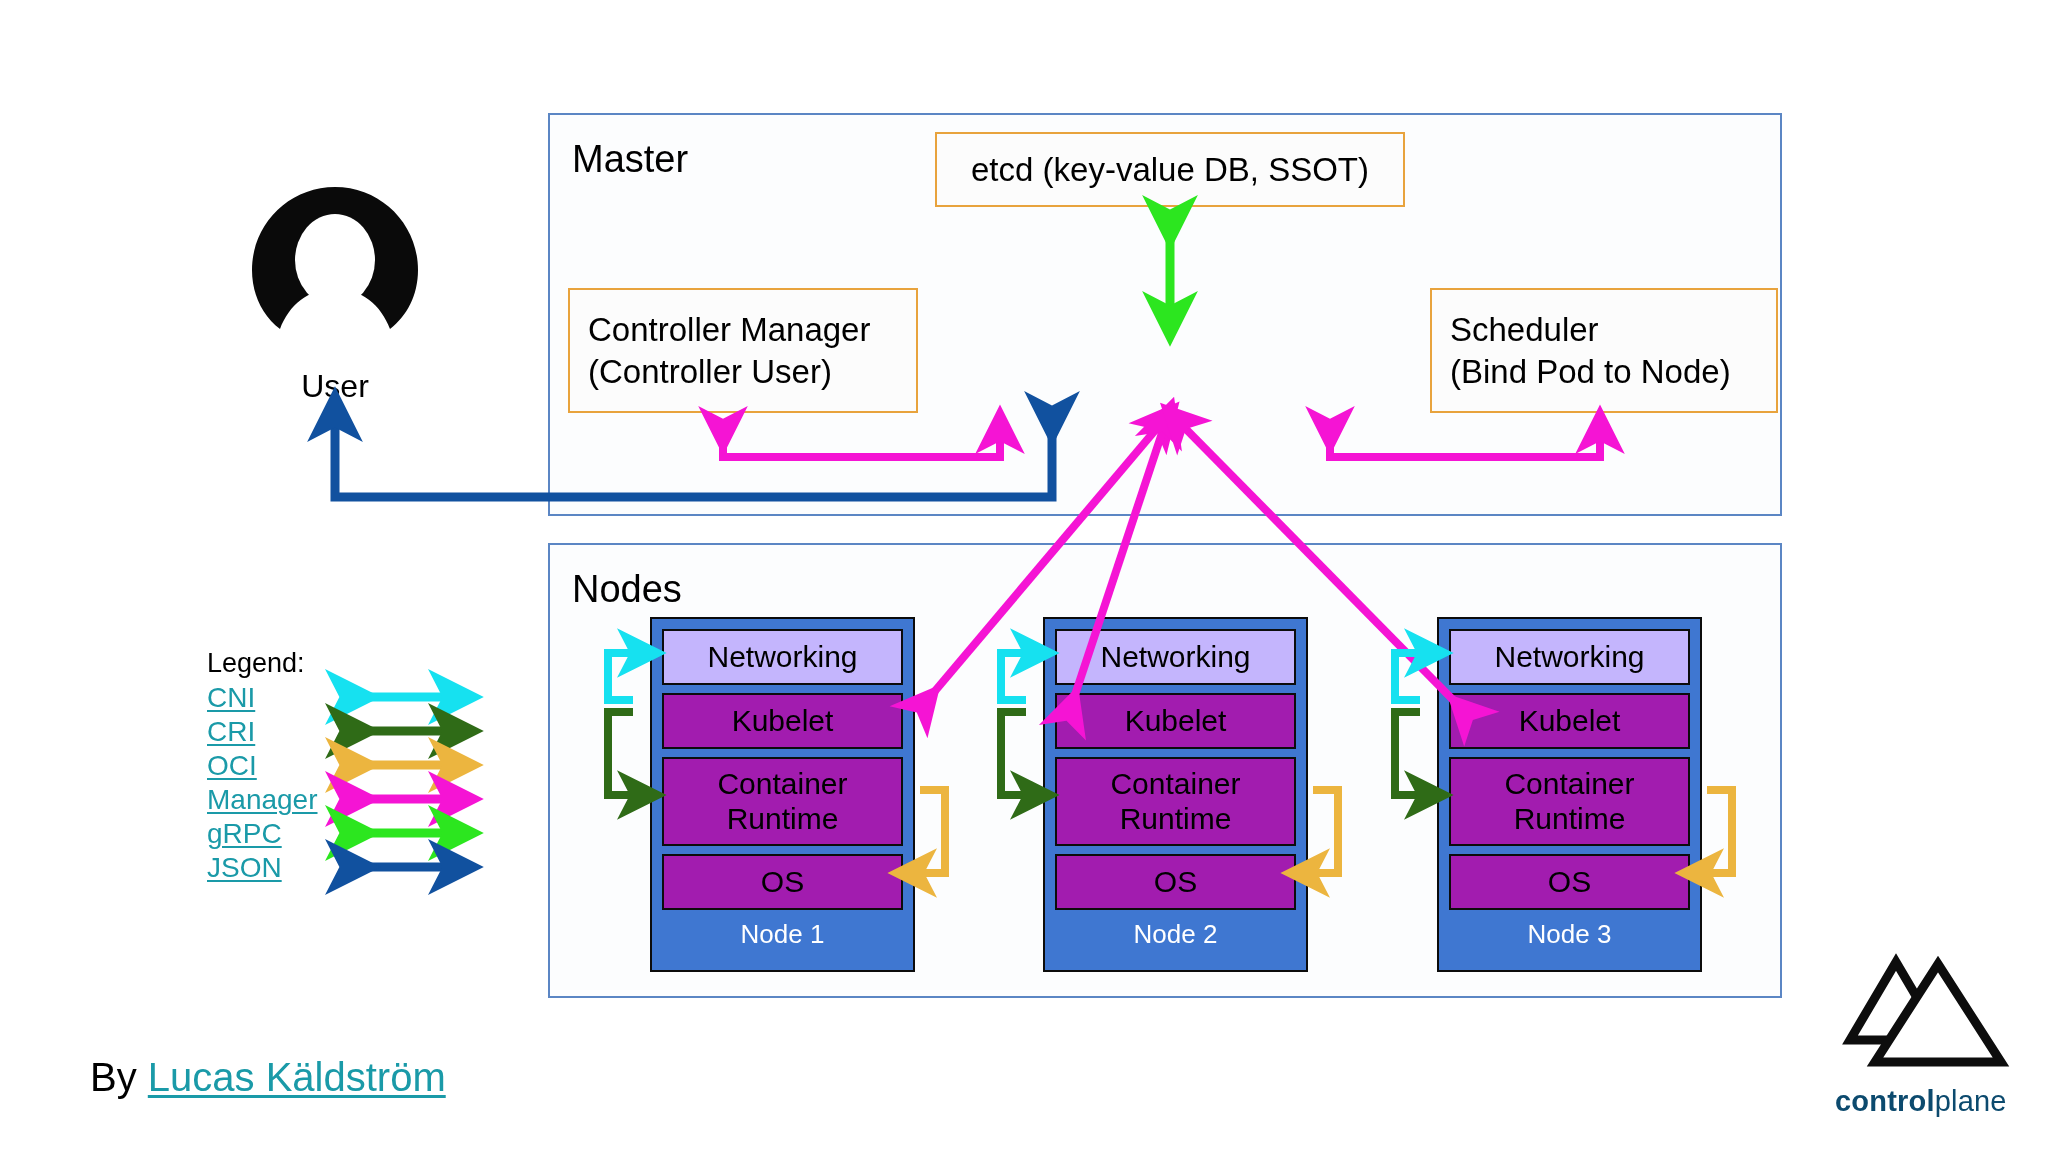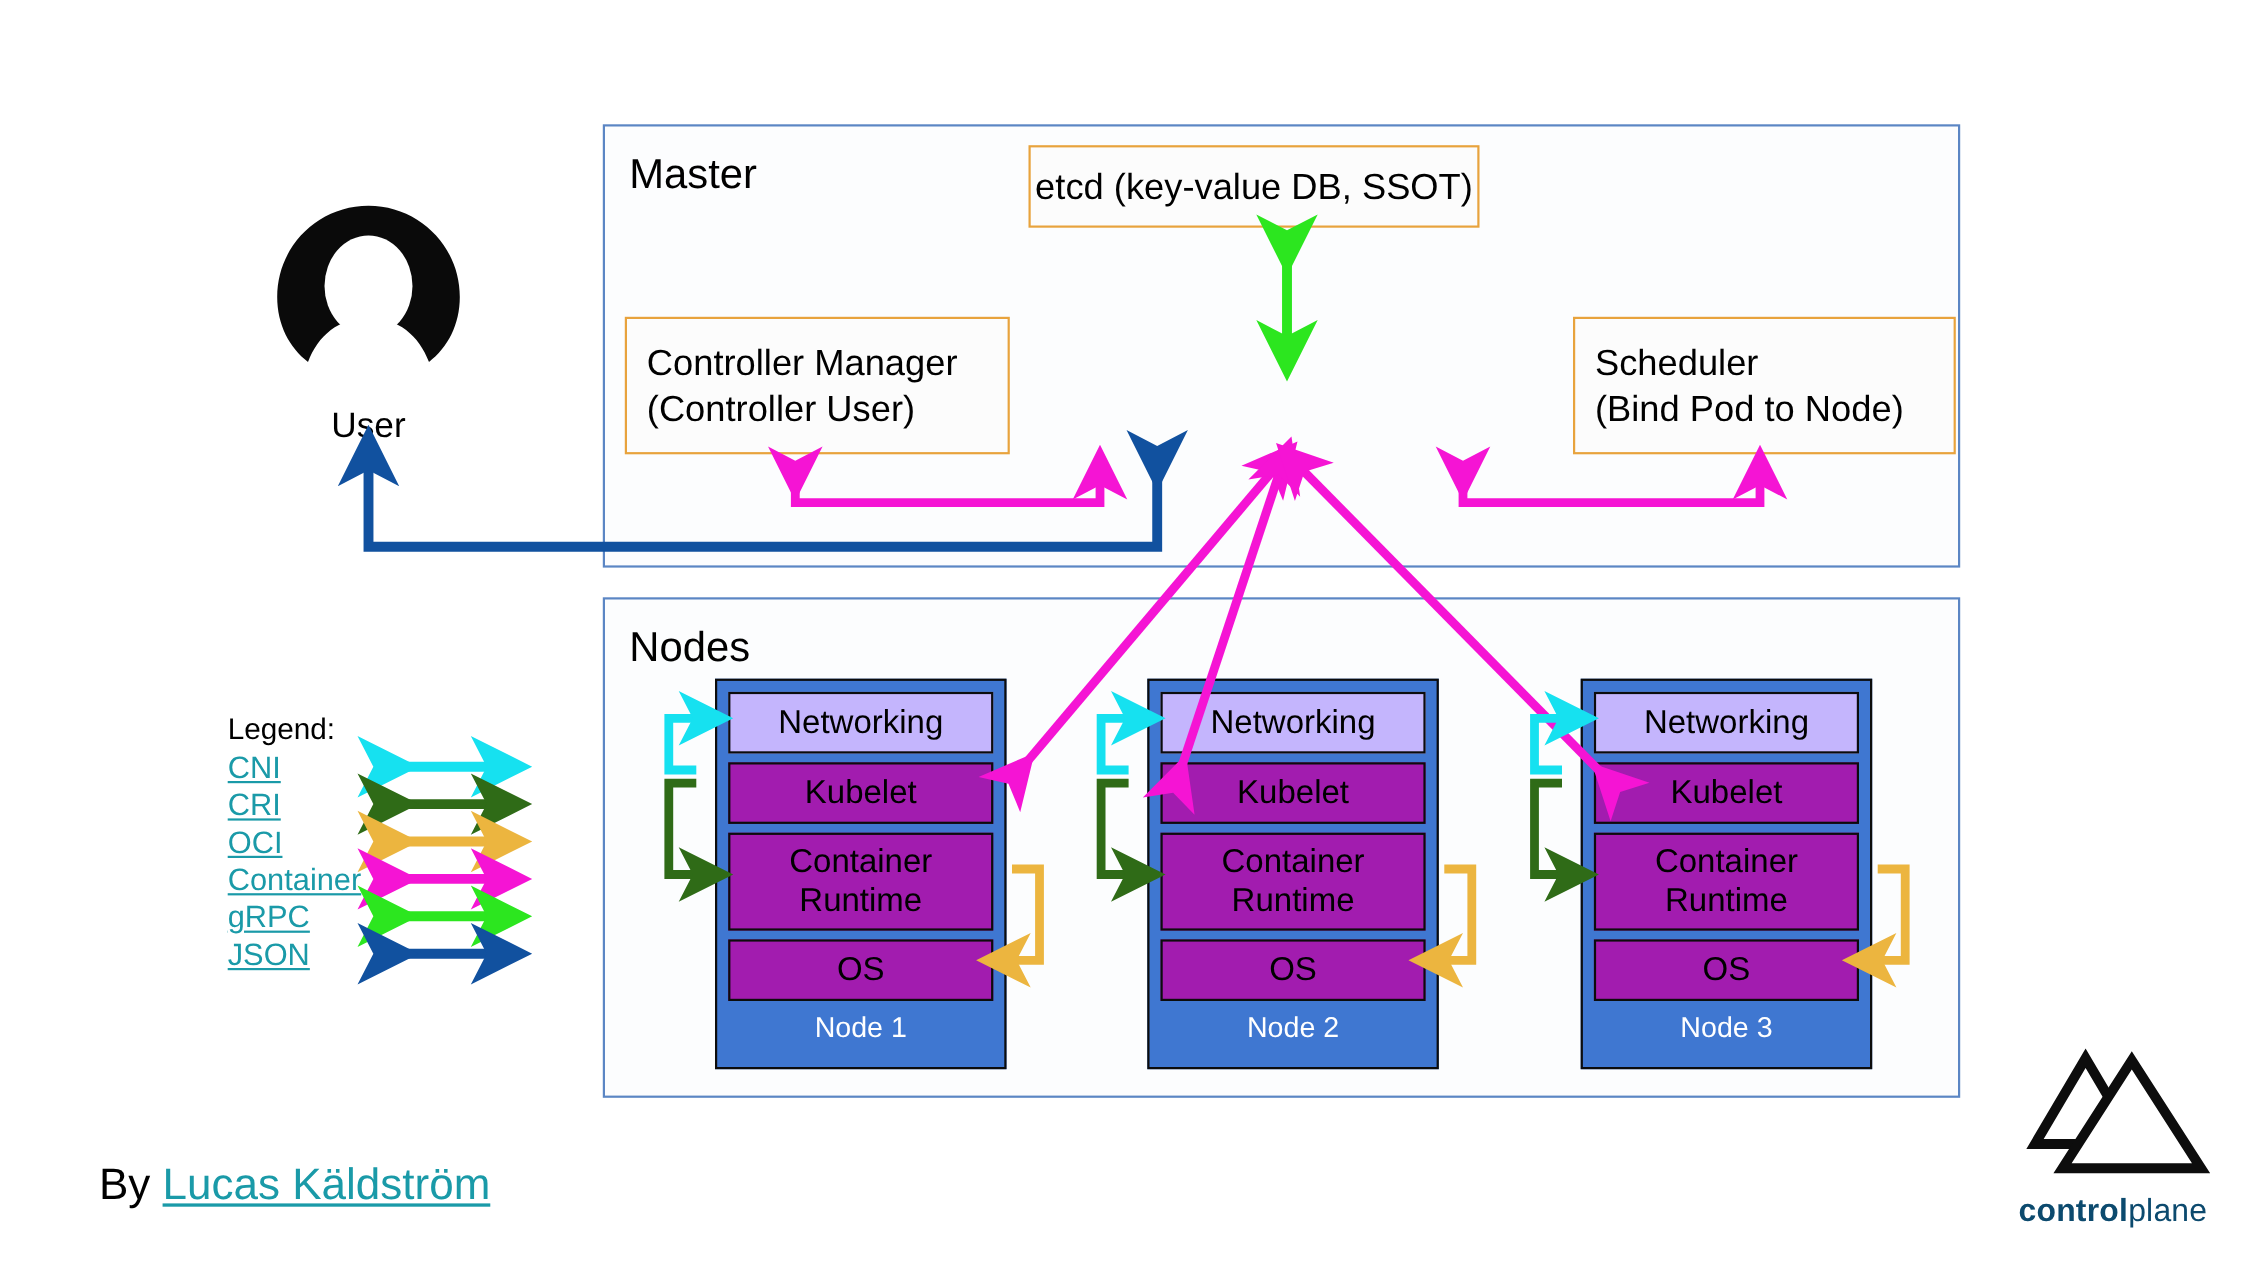--- a/index.html
+++ b/index.html
@@ -49,21 +49,21 @@
   svg{position:absolute;left:0;top:0;width:2048px;height:1152px;overflow:visible;pointer-events:none;}
 </style>
 </head>
 <body>
 
 <div id="stage">
 
   <div class="abs group" style="left:548px;top:113px;width:1234px;height:403px;"></div>
   <div class="group-title" style="left:572px;top:140px;">Master</div>
 
-  <div class="abs cp-box" style="left:935px;top:132px;width:410px;height:75px;">
+  <div class="abs cp-box" style="left:935px;top:132px;width:470px;height:75px;">
     <span>etcd (key-value DB, SSOT)</span>
   </div>
 
   <div class="abs cp-box left-align" style="left:568px;top:288px;width:350px;height:125px;flex-direction:column;align-items:flex-start;justify-content:center;">
     <span>Controller Manager</span>
     <span>(Controller User)</span>
   </div>
 
 
   <div class="abs cp-box left-align" style="left:1430px;top:288px;width:348px;height:125px;flex-direction:column;align-items:flex-start;justify-content:center;">
@@ -129,21 +129,21 @@
                C13 131 2 110 2 85 C2 39 39 2 85 2 Z" fill="#0a0a0a"></path>
       <ellipse cx="85" cy="75" rx="40" ry="46" fill="#ffffff"></ellipse>
     </svg>
   </div>
   <div class="user-caption" style="left:250px;top:368px;width:170px;">User</div>
 
   <div class="legend-title" style="left:207px;top:648px;">Legend:</div>
   <div class="legend-item" style="left:207px;top:682px;">CNI</div>
   <div class="legend-item" style="left:207px;top:716px;">CRI</div>
   <div class="legend-item" style="left:207px;top:750px;">OCI</div>
-  <div class="legend-item" style="left:207px;top:784px;">Container</div>
+  <div class="legend-item" style="left:207px;top:784px;">Manager</div>
   <div class="legend-item" style="left:207px;top:818px;">gRPC</div>
   <div class="legend-item" style="left:207px;top:852px;">JSON</div>
 
   <div class="credit" style="left:90px;top:1055px;">
     <span>By </span><a href="#">Lucas Käldström</a>
   </div>
 
   <div class="abs" style="left:1838px;top:950px;width:175px;height:125px;">
     <svg viewBox="0 0 175 125" style="position:absolute;left:0;top:0;width:175px;height:125px;">
       <path d="M58 12 L104 90 L12 90 Z" fill="none" stroke="#0d0d0d" stroke-width="9" stroke-linejoin="miter"></path>

